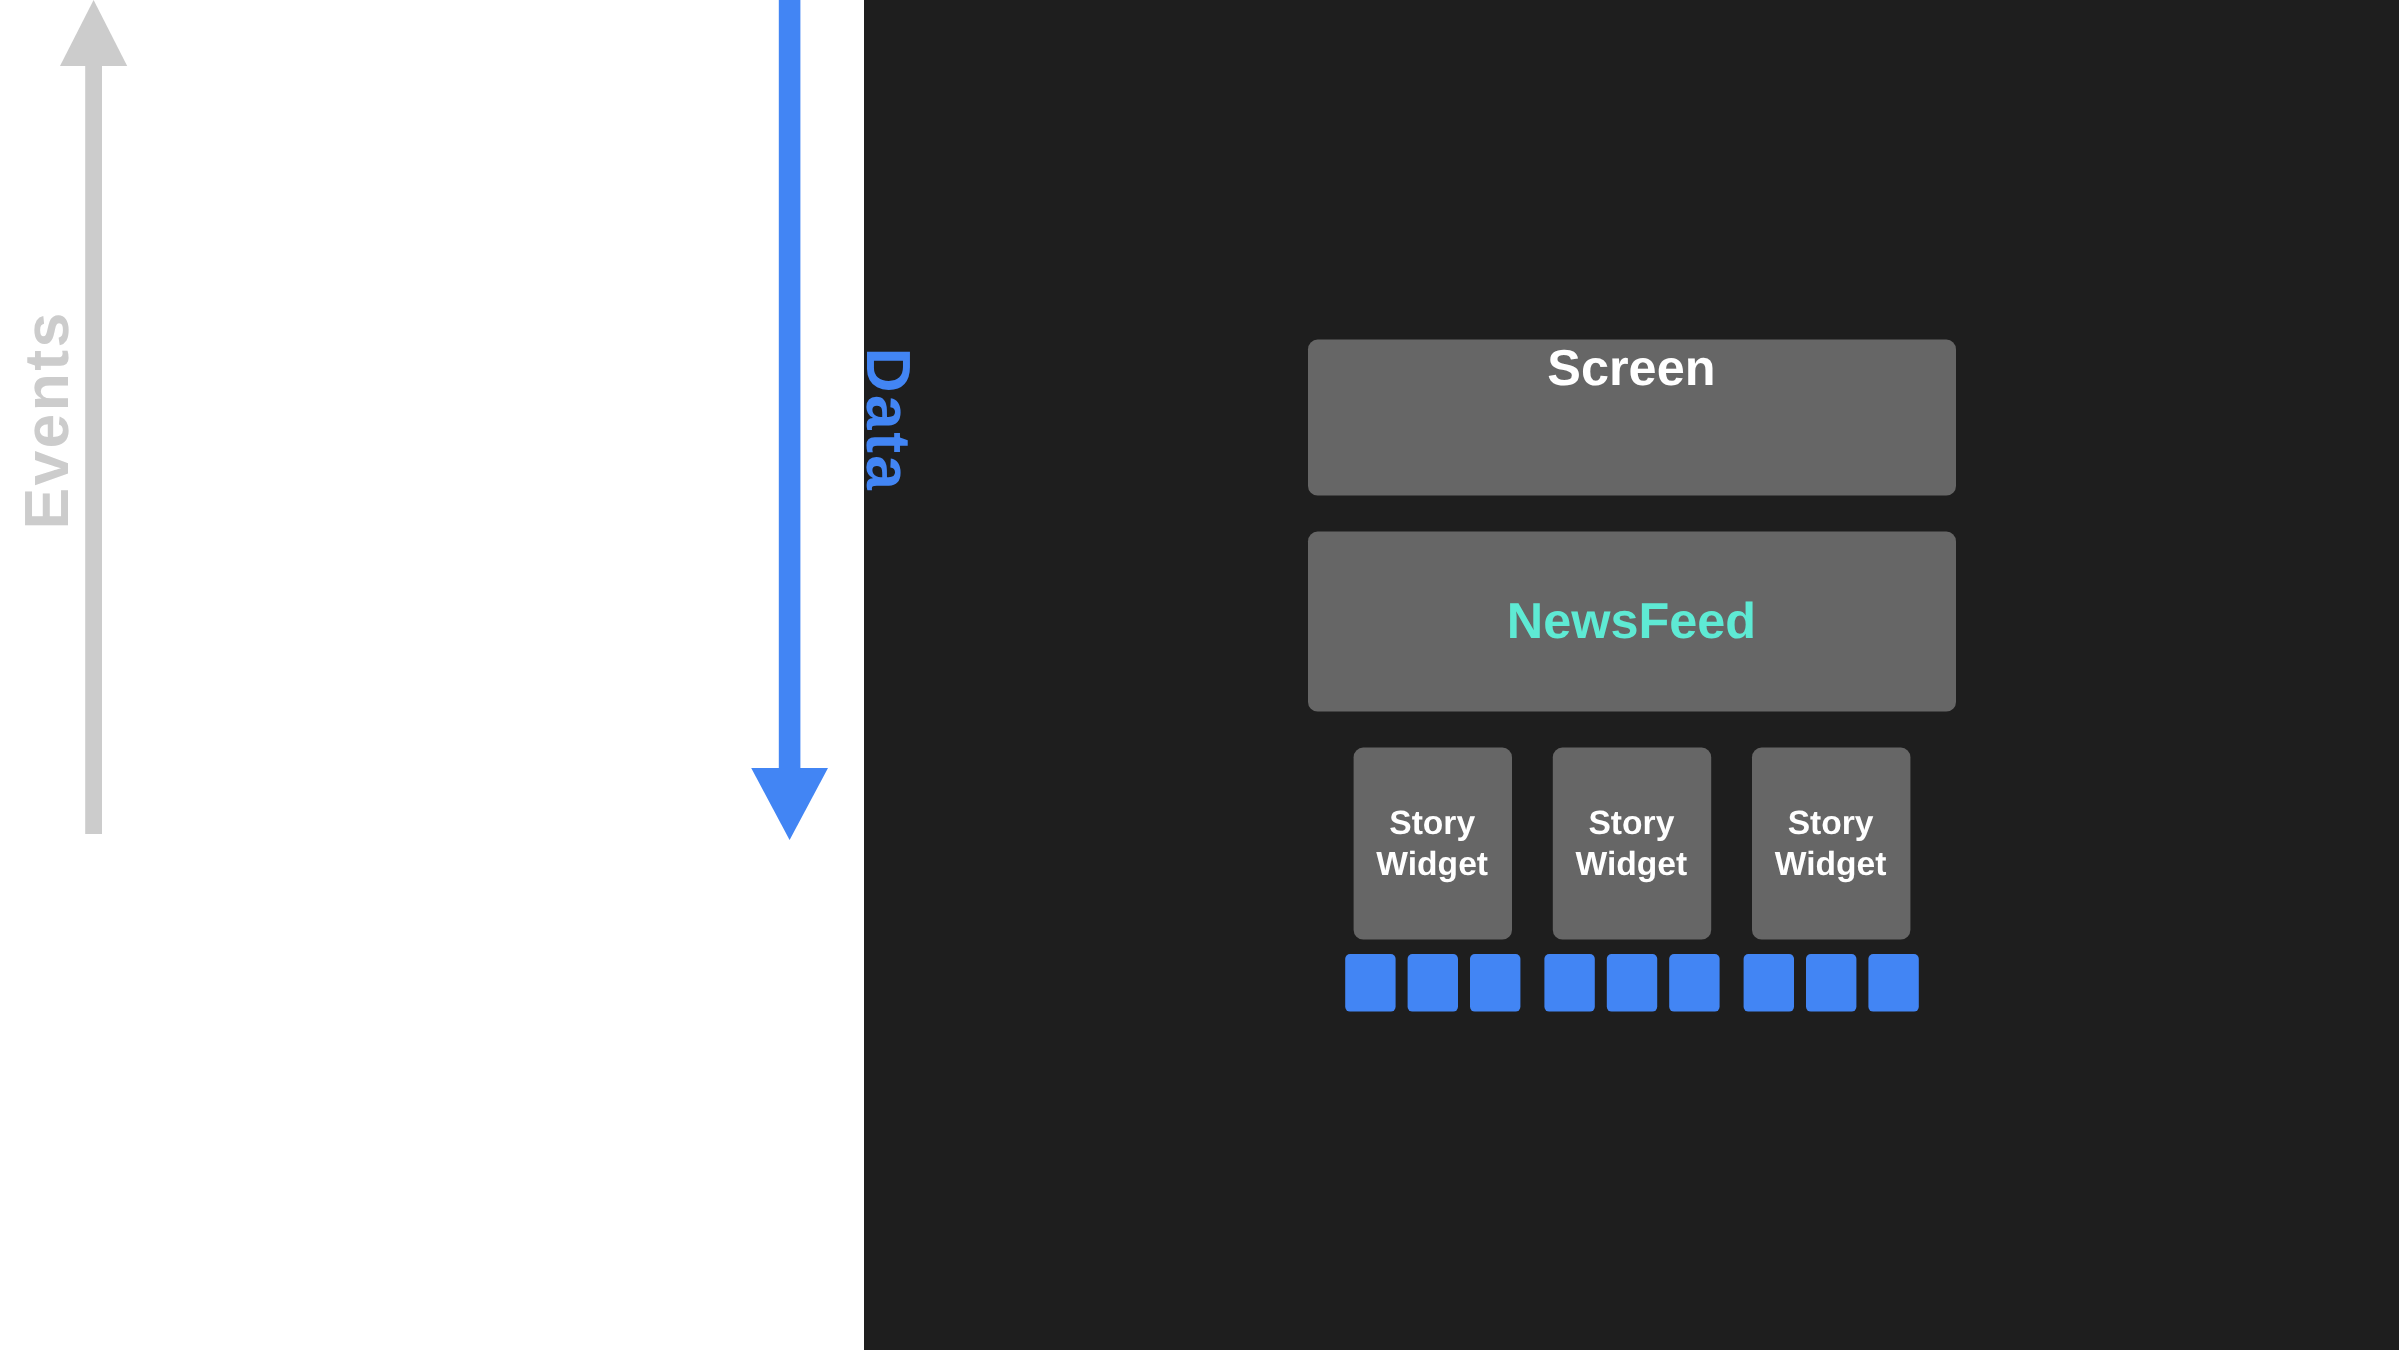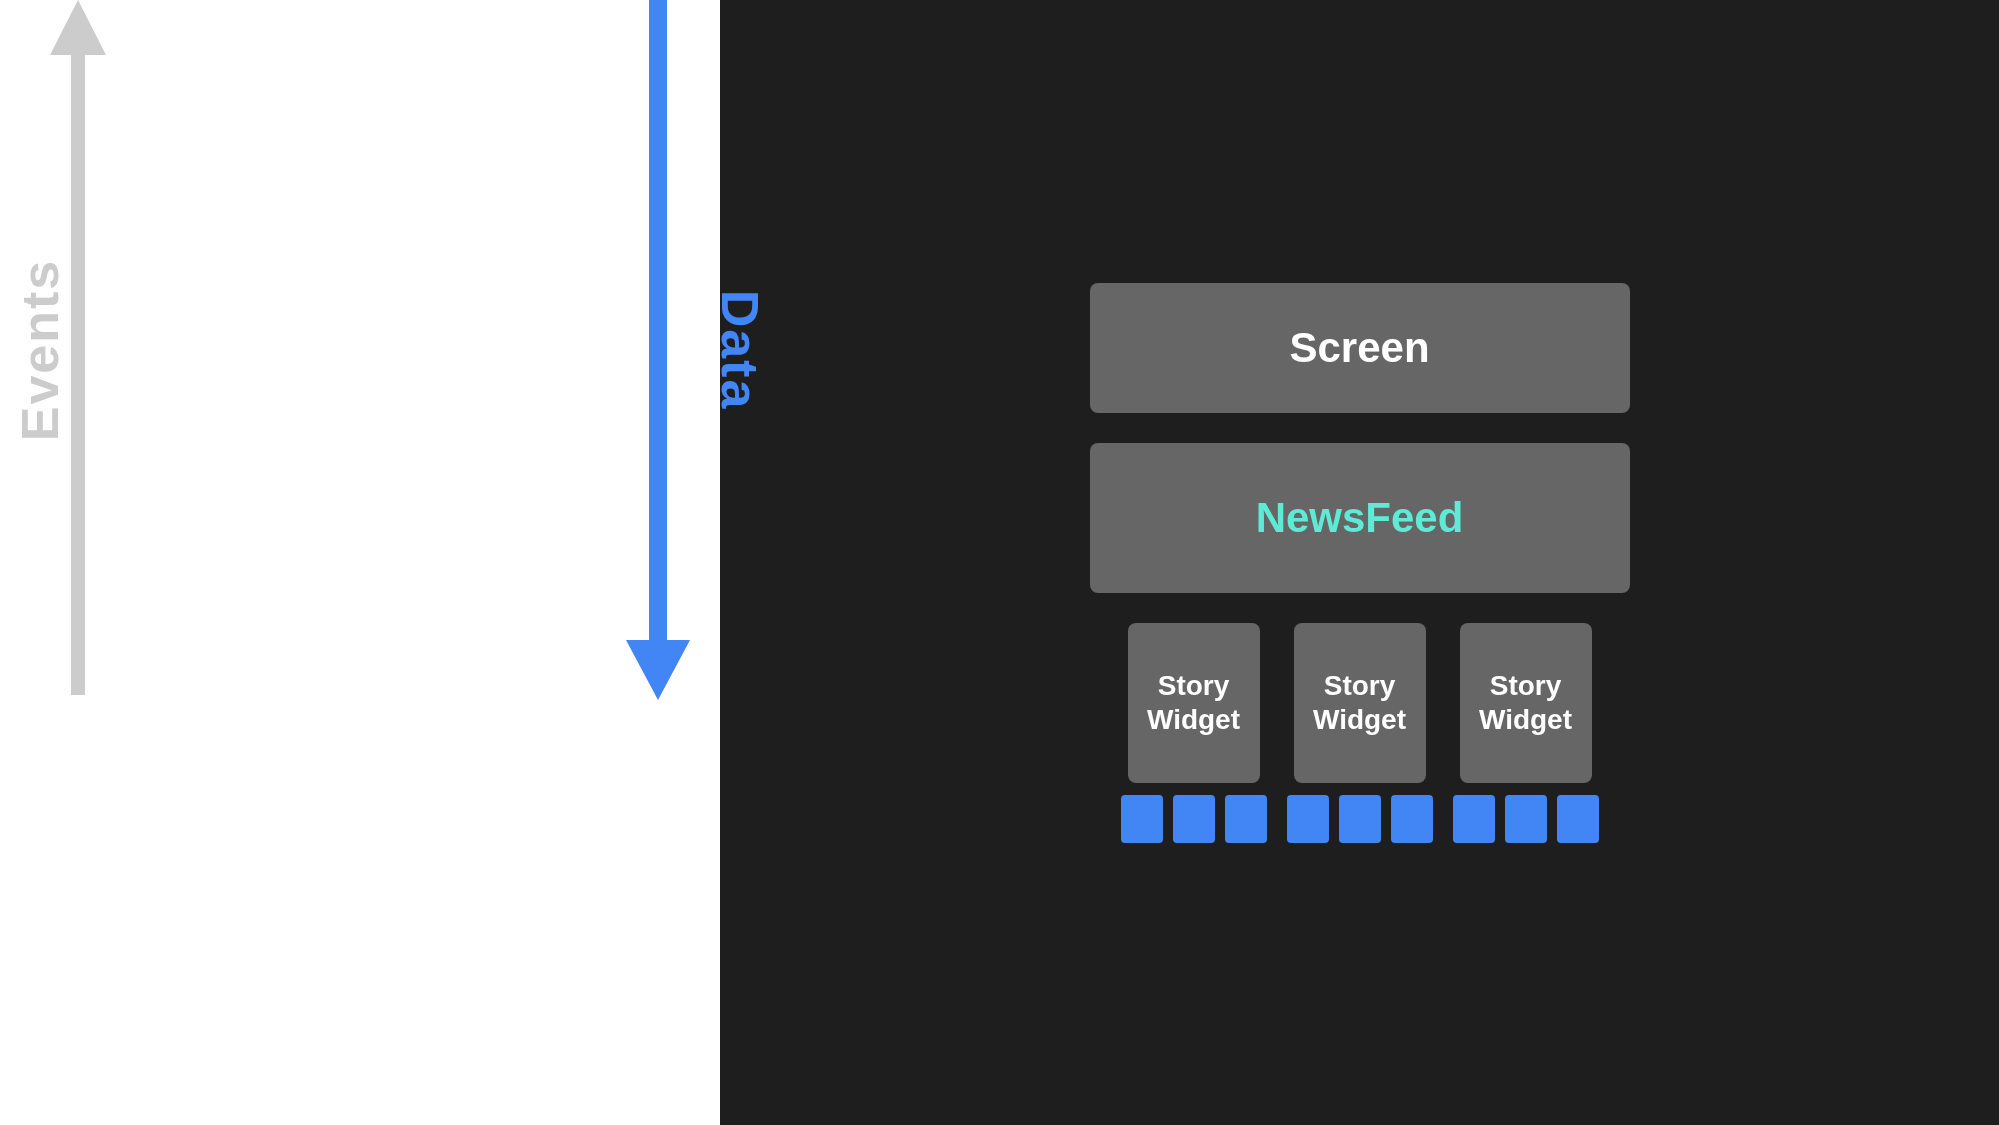--- a/index.html
+++ b/index.html
@@ -113,21 +113,20 @@
       padding: 60px 100px;
       flex-shrink: 0;
     }
 
     
     .screen-block {
       width: 540px;
       background: #666666;
       border-radius: 8px;
       display: flex;
-      align-items: center;
       justify-content: center;
       height: 130px;
     }
 
     .screen-label {
       color: #ffffff;
       font-size: 42px;
       font-weight: 600;
     }
 

